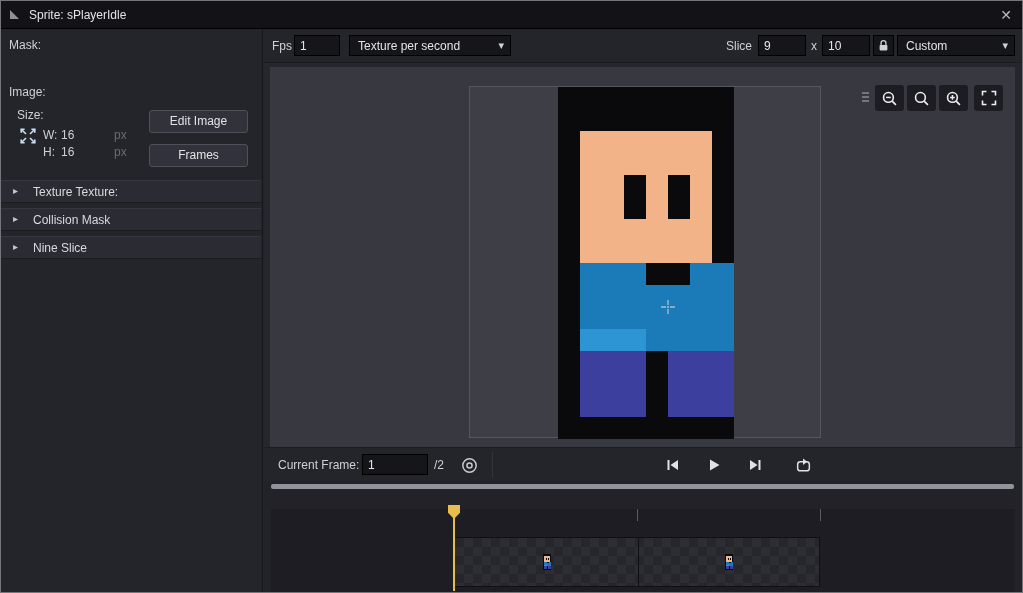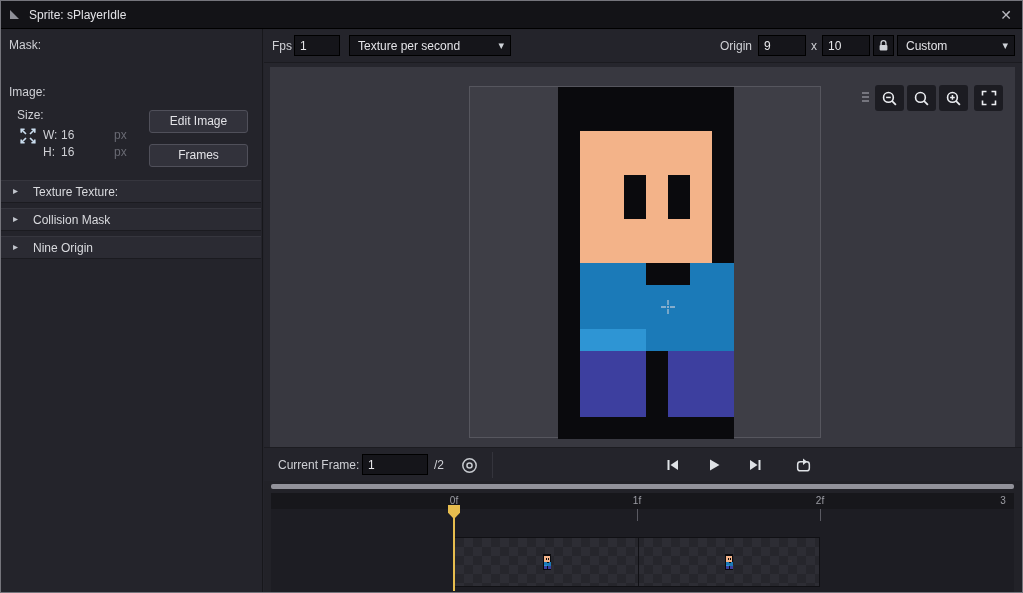--- a/index.html
+++ b/index.html
@@ -99,35 +99,35 @@
     <div class="sectionbar" style="top:151px;">
       <span class="arr">▸</span>
       <span class="slabel">Texture Texture:</span>
     </div>
     <div class="sectionbar" style="top:179px;">
       <span class="arr">▸</span>
       <span class="slabel">Collision Mask</span>
     </div>
     <div class="sectionbar" style="top:207px;">
       <span class="arr">▸</span>
-      <span class="slabel">Nine Origin</span>
+      <span class="slabel">Nine Slice</span>
     </div>
   </div>
 
   <div class="main">
 
     <div class="toolbar">
       <span class="abs lbl" style="left:8px;top:10px;">Fps</span>
       <input class="abs tinput" style="left: 30px; top: 6px; width: 46px;" readonly="" value="1">
       <div class="dd abs" style="left:85px;top:6px;width:162px;">
         <span class="ddtext">Texture per second</span>
         <span class="chev">▾</span>
       </div>
 
-      <span class="abs lbl" style="right:270px;top:10px;">Origin</span>
+      <span class="abs lbl" style="right:270px;top:10px;">Slice</span>
       <input class="abs tinput" style="right: 216px; top: 6px; width: 48px;" readonly="" value="9">
       <span class="abs lbl" style="right:205px;top:10px;">x</span>
       <input class="abs tinput" style="right: 152px; top: 6px; width: 48px;" readonly="" value="10">
       <div class="abs iconbtn" style="right:128px;top:6px;width:21px;height:21px;background:#15151a;border:1px solid #000;">
         <span>
           <svg width="13" height="13" viewBox="0 0 16 16">
             <path d="M5 7.5V5a3 3 0 0 1 6 0v2.5" stroke="#cfd2d8" fill="none" stroke-width="1.6"></path>
             <rect x="3.2" y="7.5" width="9.6" height="6.5" rx="1" fill="#cfd2d8"></rect>
           </svg>
         </span>
@@ -357,26 +357,20 @@
             <rect x="2.5" y="4.5" width="11" height="8.5" rx="2.5" stroke="#dfe2e6" fill="none" stroke-width="1.4"></rect>
             <polygon points="7.5,1.5 11.5,4.5 7.5,7.5" fill="#dfe2e6"></polygon>
           </svg>
         </span>
       </span>
     </div>
 
     <div class="timeline">
       <div class="tl-scroll"></div>
 
-      <div class="ruler">
-        <span class="tick-label" style="left:183px;">0f</span>
-        <span class="tick-label" style="left:366px;">1f</span>
-        <span class="tick-label" style="left:549px;">2f</span>
-        <span class="tick-label" style="left:732px;">3</span>
-      </div>
 
       <div class="trackarea">
         <div class="tickline" style="left:366px;"></div>
         <div class="tickline" style="left:549px;"></div>
 
         <div class="frames">
           <div class="framediv"></div>
           <div class="thumb" style="left:84px;top:16px;">
               <div style="position: absolute; left: 4px; top: 0px; width: 1px; height: 1px; background: rgb(10, 10, 13);"></div>
               <div style="position: absolute; left: 5px; top: 0px; width: 1px; height: 1px; background: rgb(10, 10, 13);"></div>

